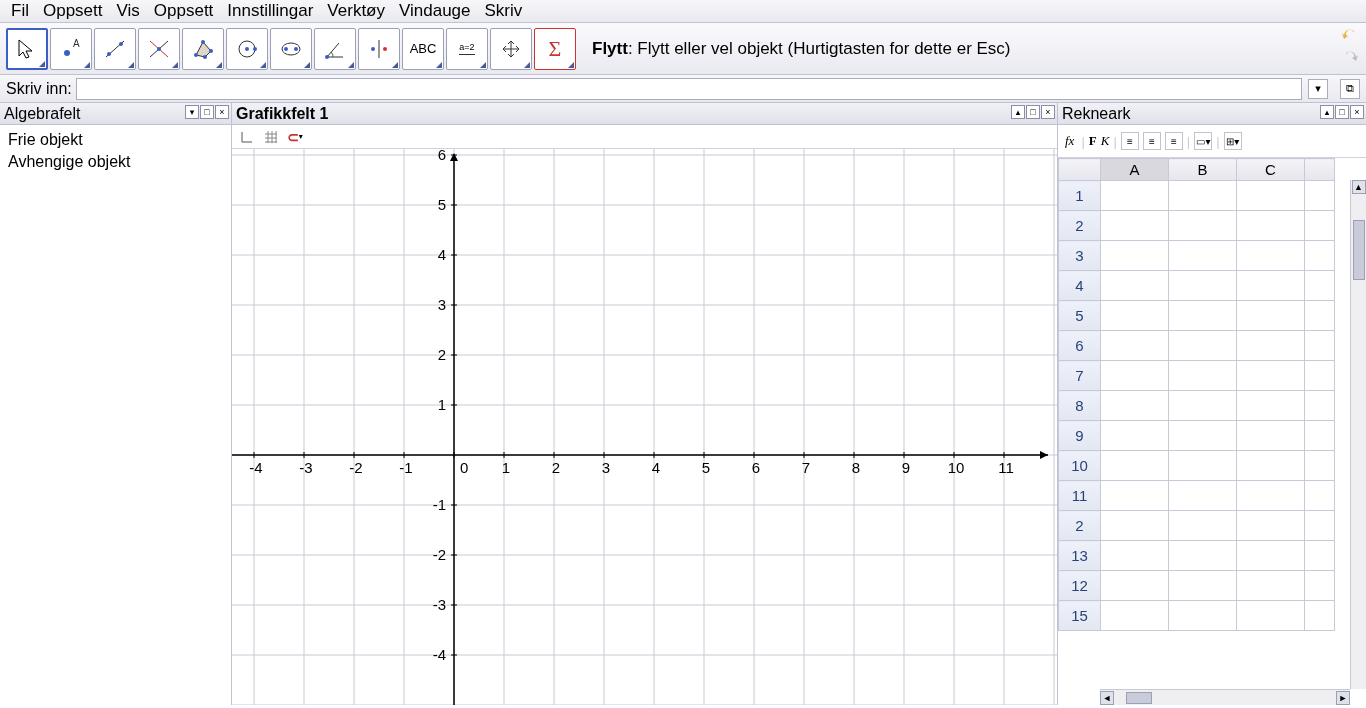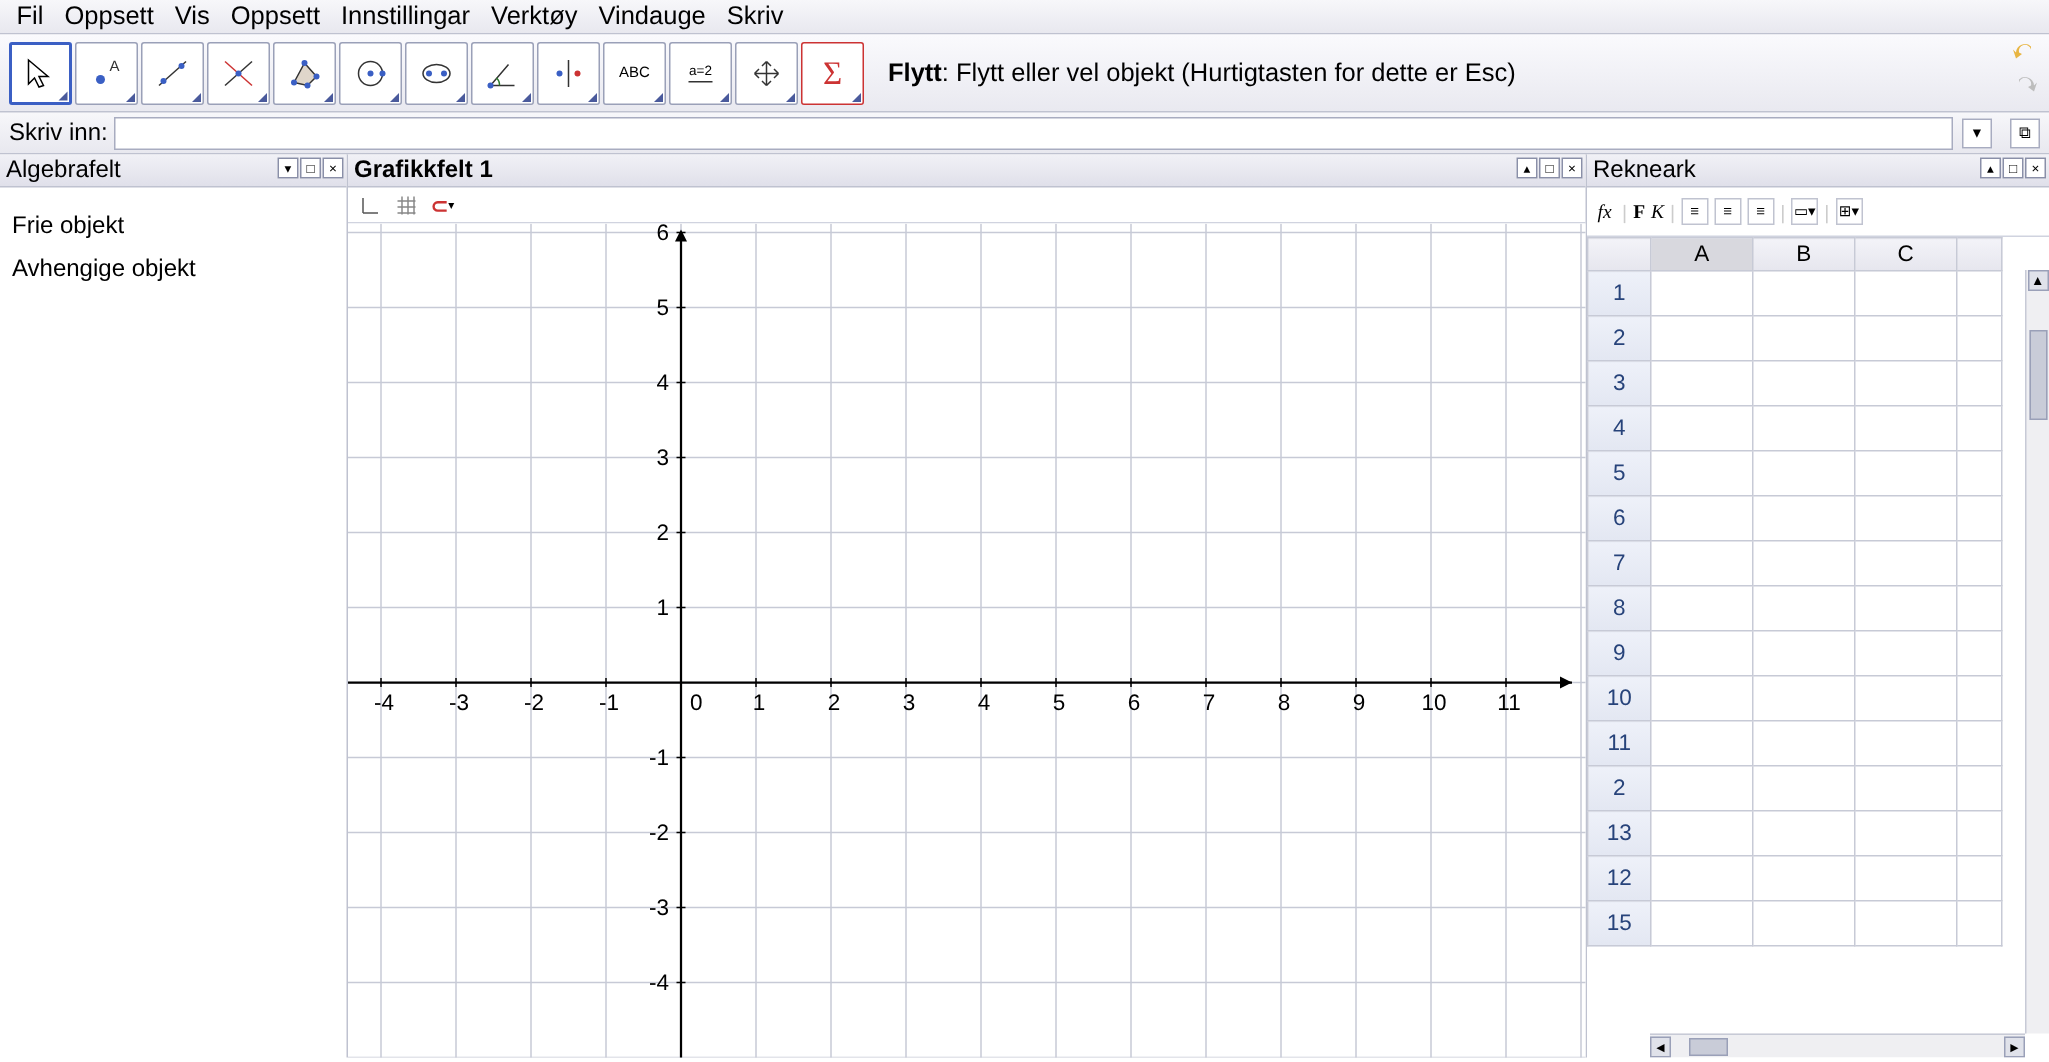--- a/index.html
+++ b/index.html
@@ -28,21 +28,21 @@
   
   .main { display: flex; height: calc(708px - 26px - 52px - 28px); }
 
   .panel-title { height: 22px; background: linear-gradient(#f1f1f6,#e0e0ea); border-bottom: 1px solid #bfc2d0; display: flex; align-items: center; padding: 0 4px; font-size: 16px; position: relative; }
   .panel-controls { position:absolute; right:2px; top:2px; display:flex; gap:1px;}
   .panel-controls div { width:14px;height:14px;border:1px solid #8a8fa8;background:#fff;font-size:9px;line-height:12px;text-align:center;}
 
   
   .algebra { width: 232px; border-right: 1px solid #bfc2d0; display:flex; flex-direction:column; }
   .algebra-body { flex:1; padding: 6px 8px; font-size: 16px; }
-  .algebra-body div { margin-bottom: 4px; margin-top: 11px; }
+  .algebra-body div { margin-bottom: 4px; }
 
   
   .graphics { flex: 1; border-right: 1px solid #bfc2d0; display:flex; flex-direction:column; position:relative; }
   .graphics-toolbar { height: 24px; border-bottom: 1px solid #d0d3df; display:flex; align-items:center; padding: 0 6px; gap:6px; }
   .gt-btn { width:18px;height:18px;display:flex;align-items:center;justify-content:center; }
   .graph-area { flex: 1; position: relative; overflow: hidden; background:#fff; }
   .graph-area svg { position:absolute; top:0; left:0; }
 
   
   .spreadsheet { width: 308px; display:flex; flex-direction:column; }
@@ -144,21 +144,21 @@
   </div>
   <div class="tool-btn">
     <svg width="24" height="24">
         <line x1="12" y1="3" x2="12" y2="21" stroke="#333"></line>
         <circle cx="6" cy="12" r="2" fill="#3a5fc4"></circle>
         <circle cx="18" cy="12" r="2" fill="#c33"></circle>
       </svg>
       <div class="tri"></div>
   </div>
   <div class="tool-btn">
-    <span style="font-size:10px;">ABC</span>
+    <span style="font-size:13px;">ABC</span>
       <div class="tri"></div>
   </div>
   <div class="tool-btn">
     <span style="font-size:9px;border-bottom:1px solid #333;padding-bottom:2px;">a=2</span>
       <div class="tri"></div>
   </div>
   <div class="tool-btn">
     <svg width="24" height="24">
         <path d="M12 4 L12 20 M4 12 L20 12 M12 4 L9 7 M12 4 L15 7 M12 20 L9 17 M12 20 L15 17 M4 12 L7 9 M4 12 L7 15 M20 12 L17 9 M20 12 L17 15" stroke="#333" fill="none"></path>
       </svg>

